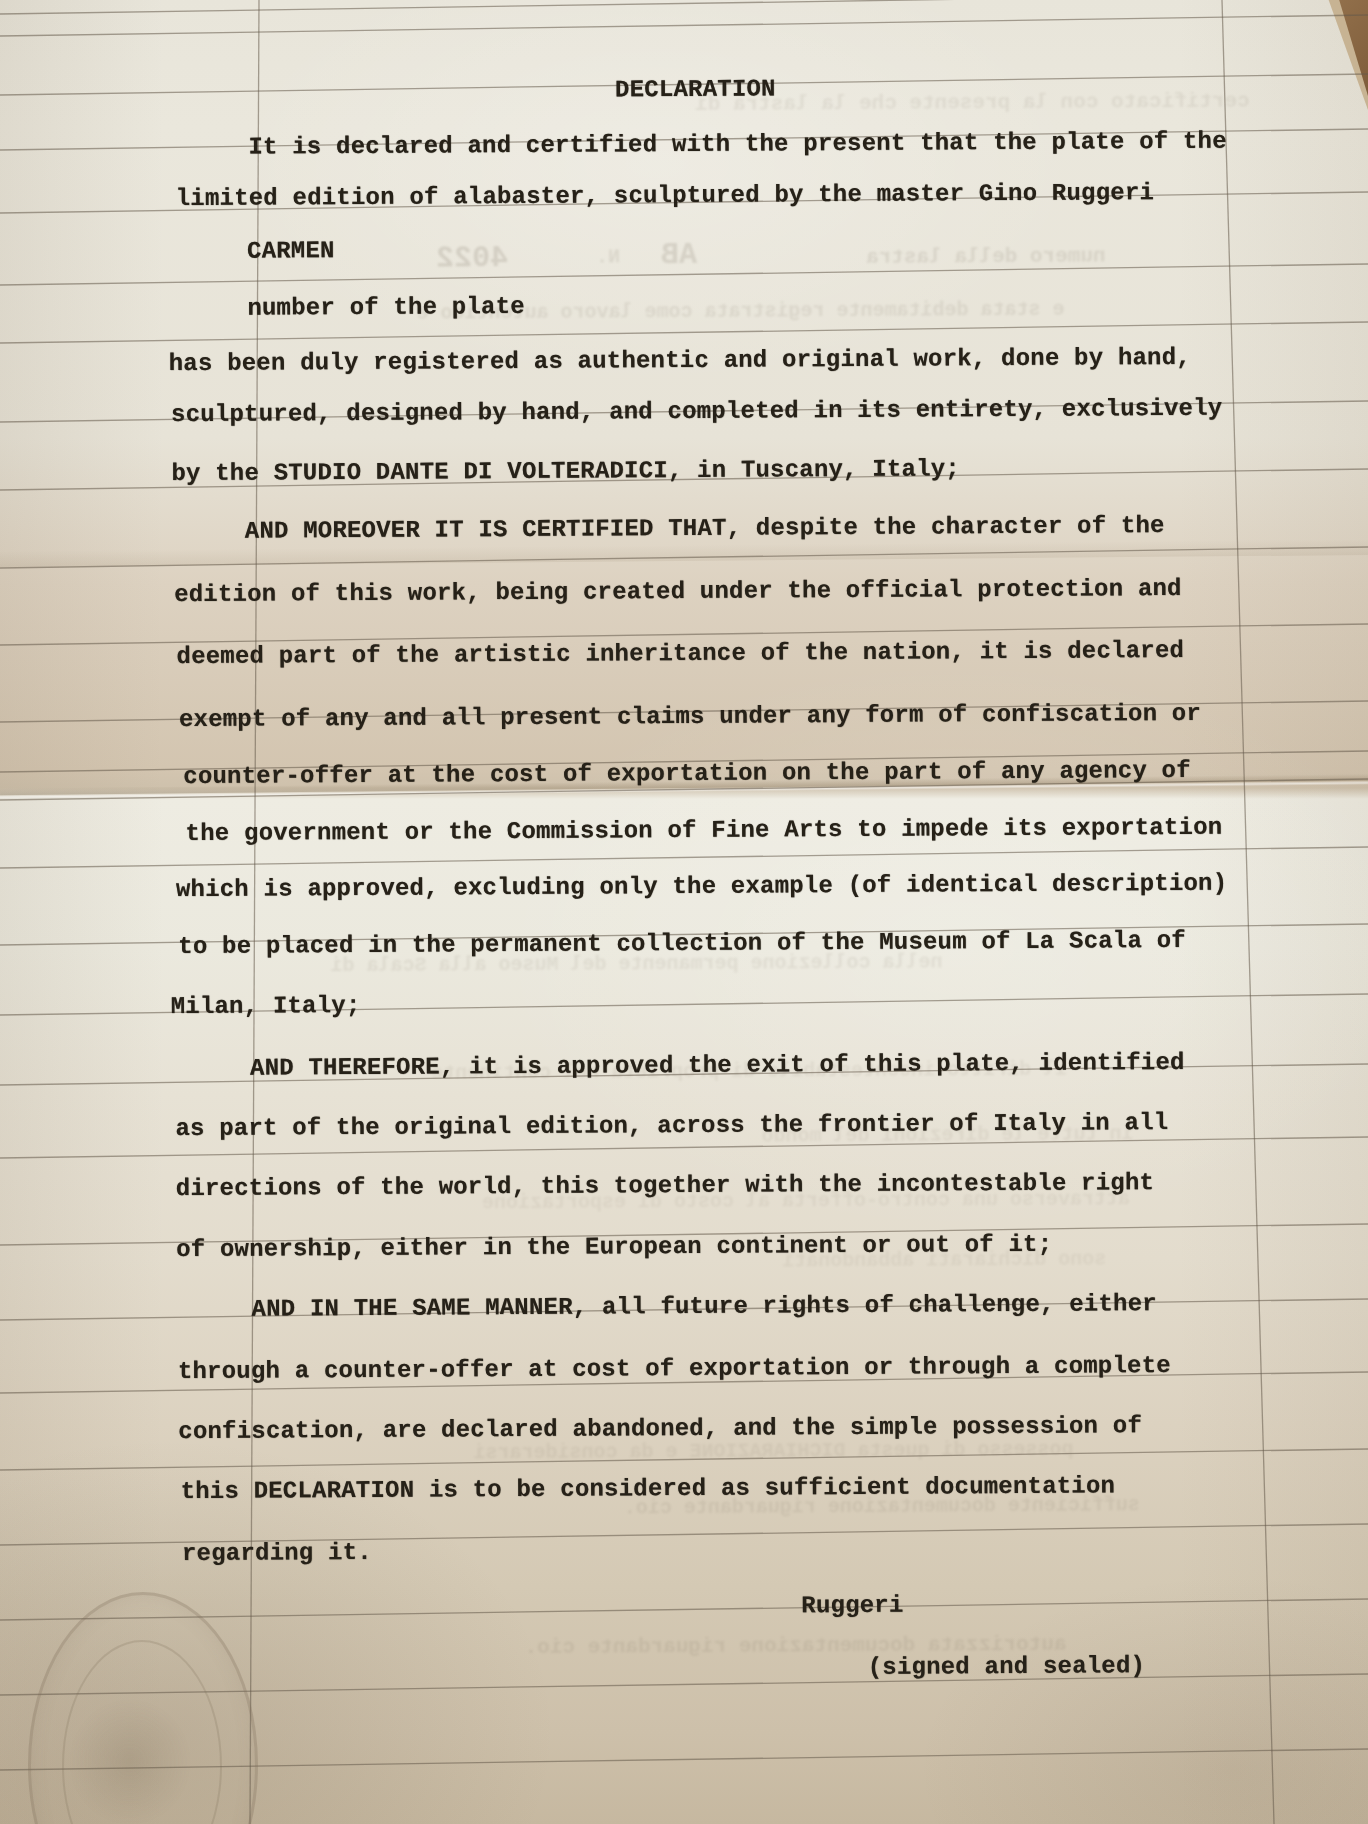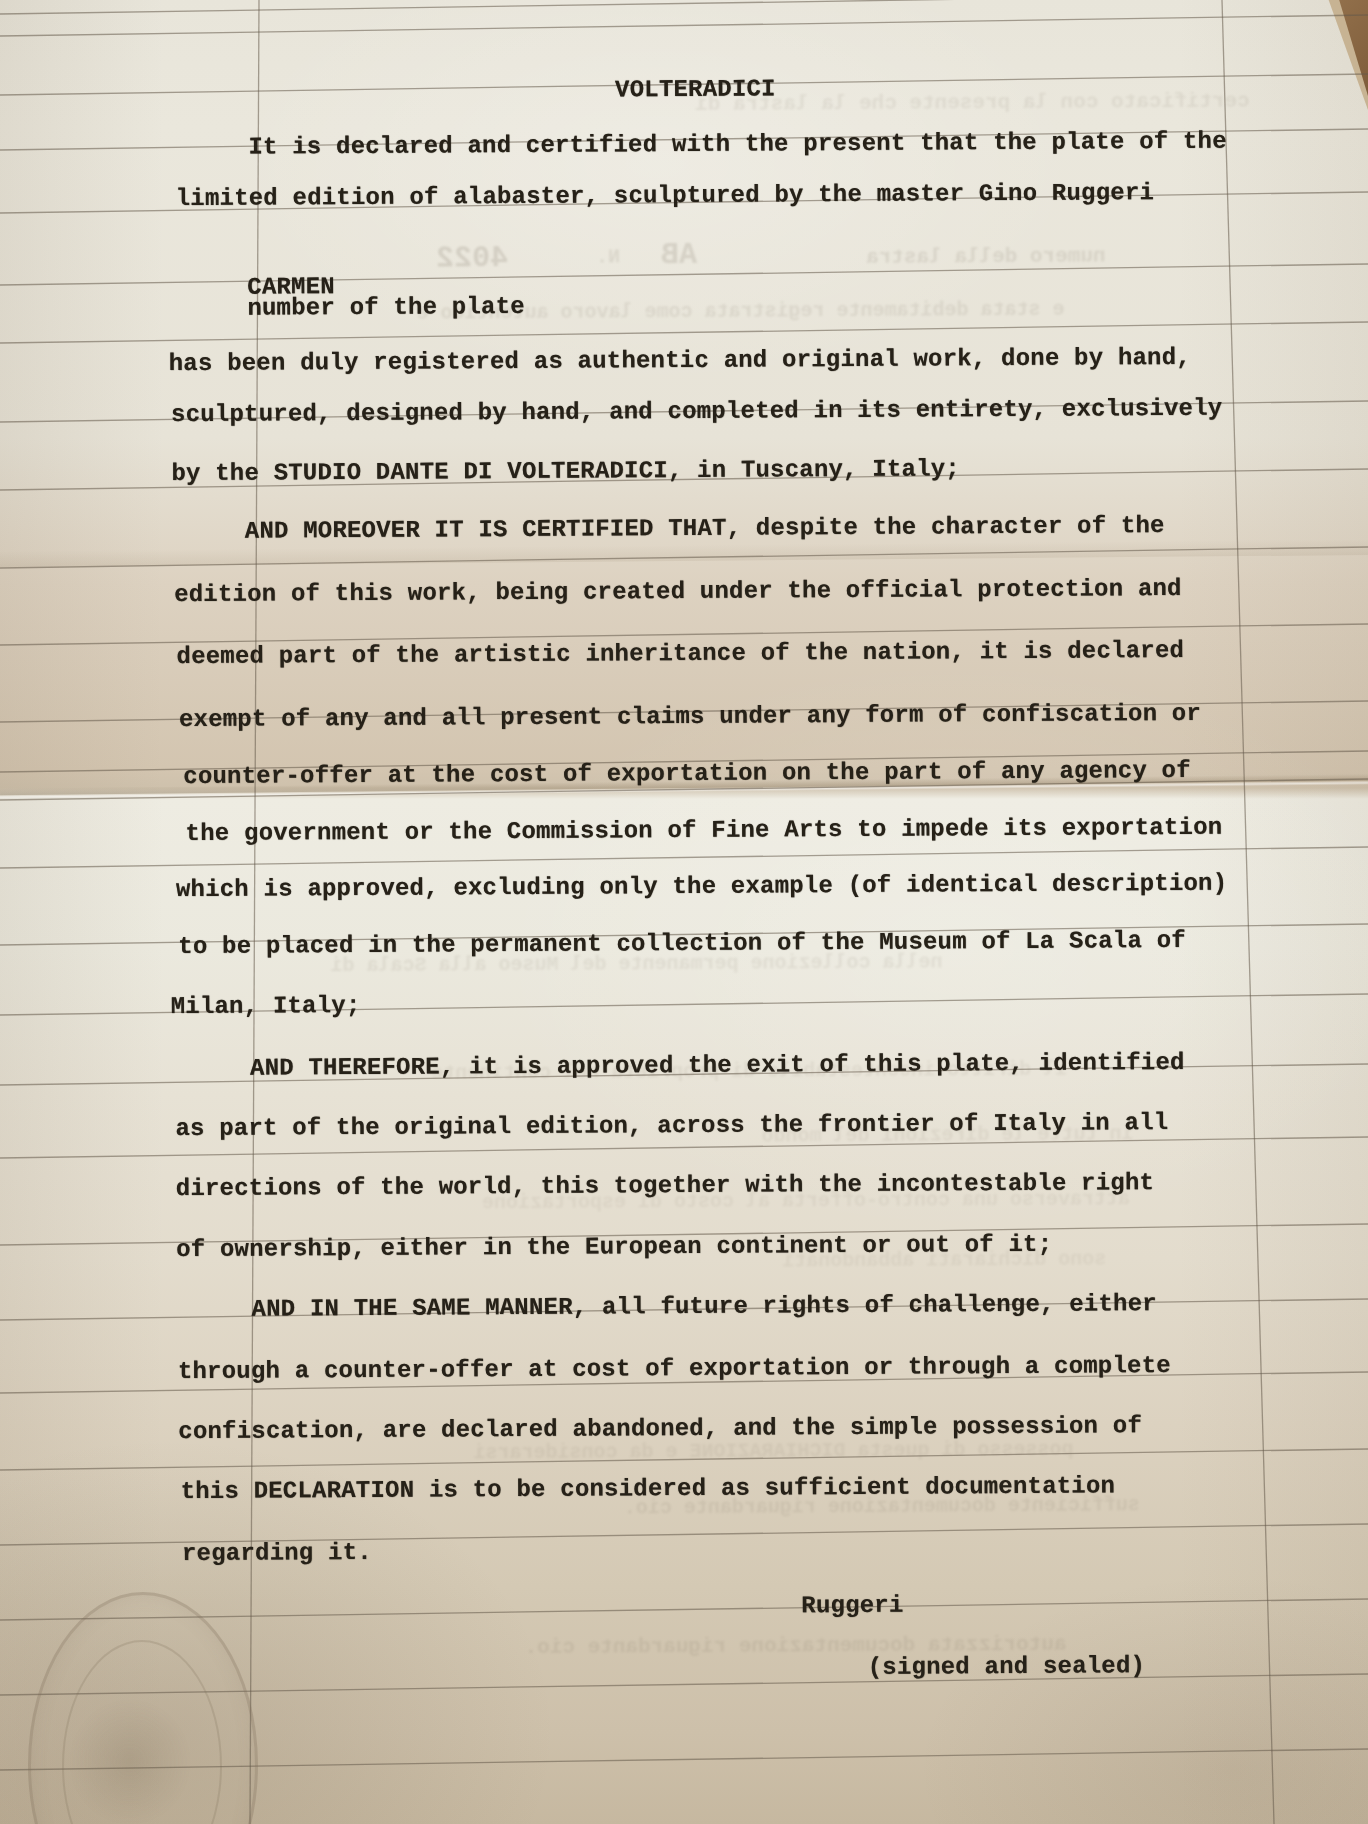--- a/index.html
+++ b/index.html
@@ -158,24 +158,24 @@
       <div class="bleed-line" style="left: 330px; top: 952px; font-size: 20px; opacity: 0.1;">nella collezione permanente del Museo alla Scala di</div>
       <div class="bleed-line" style="left: 430px; top: 1060px; font-size: 20px; opacity: 0.09;">il diritto incontestabile di proprieta nel continente</div>
       <div class="bleed-line" style="left: 760px; top: 1125px; font-size: 20px; opacity: 0.09;">in tutte le direzioni del mondo</div>
       <div class="bleed-line" style="left: 480px; top: 1190px; font-size: 20px; opacity: 0.08;">attraverso una contro-offerta al costo di esportazione</div>
       <div class="bleed-line" style="left: 780px; top: 1250px; font-size: 20px; opacity: 0.08;">sono dichiarati abbandonati</div>
       <div class="bleed-line" style="left: 470px; top: 1440px; font-size: 20px; opacity: 0.09;">possesso di questa DICHIARAZIONE e da considerarsi</div>
       <div class="bleed-line" style="left: 620px; top: 1496px; font-size: 20px; opacity: 0.11;">sufficiente documentazione riguardante cio.</div>
       <div class="bleed-line" style="left: 520px; top: 1635px; font-size: 21px; opacity: 0.12;">autorizzata documentazione riguardante cio.</div>
     </div>
   <div id="typed-layer" class="layer">
-      <div class="typed-line" style="left: 620px; top: 76px;">VOLTERADICI</div>
+      <div class="typed-line" style="left: 620px; top: 76px;">DECLARATION</div>
       <div class="typed-line" style="left: 253px; top: 131px;">It is declared and certified with the present that the plate of the</div>
       <div class="typed-line" style="left: 180px; top: 182px;">limited edition of alabaster, sculptured by the master Gino Ruggeri</div>
-      <div class="typed-line" style="left: 251px; top: 235px; margin-top: 36px;">CARMEN</div>
+      <div class="typed-line" style="left: 251px; top: 235px;">CARMEN</div>
       <div class="typed-line" style="left: 251px; top: 292px;">number of the plate</div>
       <div class="typed-line" style="left: 172px; top: 347px;">has been duly registered as authentic and original work, done by hand,</div>
       <div class="typed-line" style="left: 174px; top: 398px;">sculptured, designed by hand, and completed in its entirety, exclusively</div>
       <div class="typed-line" style="left: 174px; top: 457px;">by the STUDIO DANTE DI VOLTERADICI, in Tuscany, Italy;</div>
       <div class="typed-line" style="left: 247px; top: 515px;">AND MOREOVER IT IS CERTIFIED THAT, despite the character of the</div>
       <div class="typed-line" style="left: 176px; top: 578px;">edition of this work, being created under the official protection and</div>
       <div class="typed-line" style="left: 178px; top: 640px;">deemed part of the artistic inheritance of the nation, it is declared</div>
       <div class="typed-line" style="left: 180px; top: 703px;">exempt of any and all present claims under any form of confiscation or</div>
       <div class="typed-line" style="left: 184px; top: 760px;">counter-offer at the cost of exportation on the part of any agency of</div>
       <div class="typed-line" style="left: 186px; top: 817px;">the government or the Commission of Fine Arts to impede its exportation</div>

